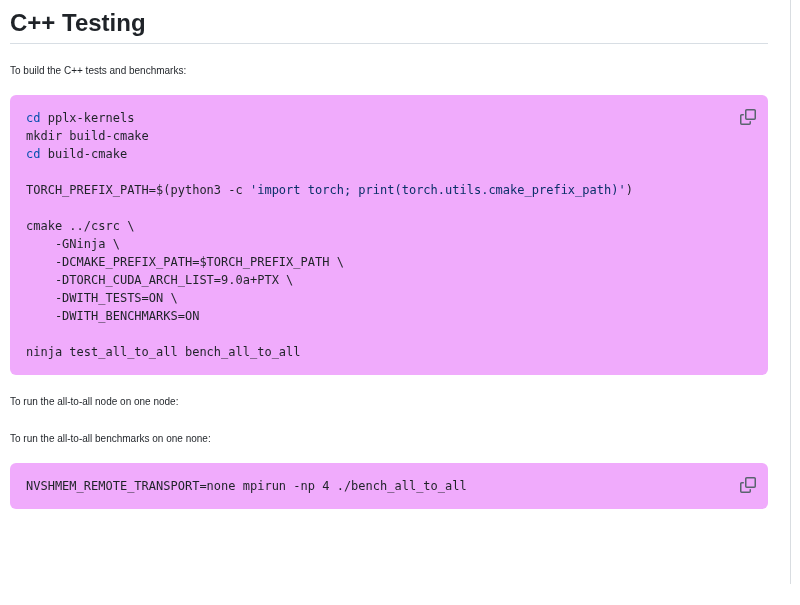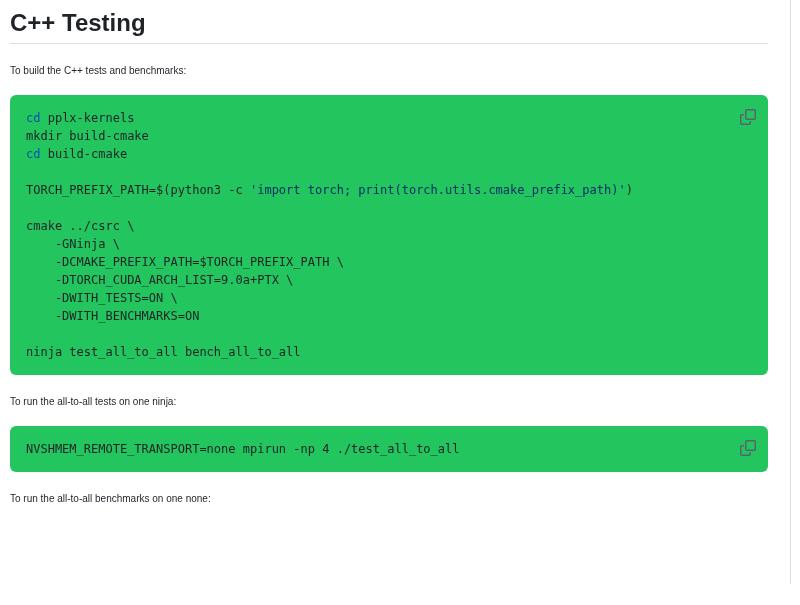--- a/index.html
+++ b/index.html
@@ -33,21 +33,21 @@
     border-bottom: 1px solid #d8dee4;
   }
   p.md-p {
     margin: 16px 0 14px 0;
     font-size: 10px;
     line-height: 21px;
     color: #1f2328;
   }
   .highlight {
     position: relative;
-    background: #22c55e;
+    background: #f0abfc;
     border-radius: 6px;
     margin: 0 0 16px 0;
     padding: 14px 16px;
     overflow: hidden;
   }
   .highlight pre {
     margin: 0;
     font-family: "DejaVu Sans Mono", "Liberation Mono", monospace;
     font-size: 12px;
     line-height: 18px;
@@ -107,34 +107,34 @@
       <button class="copy-btn">
         <span>
           <svg width="16" height="16" viewBox="0 0 16 16" fill="currentColor" aria-hidden="true">
             <path d="M0 6.75C0 5.784.784 5 1.75 5h1.5a.75.75 0 0 1 0 1.5h-1.5a.25.25 0 0 0-.25.25v7.5c0 .138.112.25.25.25h7.5a.25.25 0 0 0 .25-.25v-1.5a.75.75 0 0 1 1.5 0v1.5A1.75 1.75 0 0 1 9.25 16h-7.5A1.75 1.75 0 0 1 0 14.25Z"></path>
             <path d="M5 1.75C5 .784 5.784 0 6.75 0h7.5C15.216 0 16 .784 16 1.75v7.5A1.75 1.75 0 0 1 14.25 11h-7.5A1.75 1.75 0 0 1 5 9.25Zm1.75-.25a.25.25 0 0 0-.25.25v7.5c0 .138.112.25.25.25h7.5a.25.25 0 0 0 .25-.25v-7.5a.25.25 0 0 0-.25-.25Z"></path>
           </svg>
         </span>
       </button>
     </div>
 
-    <p class="md-p">To run the all-to-all tests on one ninja:</p>
+    <p class="md-p">To run the all-to-all node on one node:</p>
+
+
+    <p class="md-p">To run the all-to-all benchmarks on one none:</p>
 
     <div class="highlight">
-      <pre><div class="code-line"><span>NVSHMEM_REMOTE_TRANSPORT=none mpirun -np 4 ./test_all_to_all</span></div></pre>
+      <pre><div class="code-line"><span>NVSHMEM_REMOTE_TRANSPORT=none mpirun -np 4 ./bench_all_to_all</span></div></pre>
       <button class="copy-btn">
         <span>
           <svg width="16" height="16" viewBox="0 0 16 16" fill="currentColor" aria-hidden="true">
             <path d="M0 6.75C0 5.784.784 5 1.75 5h1.5a.75.75 0 0 1 0 1.5h-1.5a.25.25 0 0 0-.25.25v7.5c0 .138.112.25.25.25h7.5a.25.25 0 0 0 .25-.25v-1.5a.75.75 0 0 1 1.5 0v1.5A1.75 1.75 0 0 1 9.25 16h-7.5A1.75 1.75 0 0 1 0 14.25Z"></path>
             <path d="M5 1.75C5 .784 5.784 0 6.75 0h7.5C15.216 0 16 .784 16 1.75v7.5A1.75 1.75 0 0 1 14.25 11h-7.5A1.75 1.75 0 0 1 5 9.25Zm1.75-.25a.25.25 0 0 0-.25.25v7.5c0 .138.112.25.25.25h7.5a.25.25 0 0 0 .25-.25v-7.5a.25.25 0 0 0-.25-.25Z"></path>
           </svg>
         </span>
       </button>
     </div>
 
-    <p class="md-p">To run the all-to-all benchmarks on one none:</p>
-
-
   </div>
 
   <div class="border-right"></div>
   <div class="border-bottom"></div>
 </div>
 
 </body></html>

